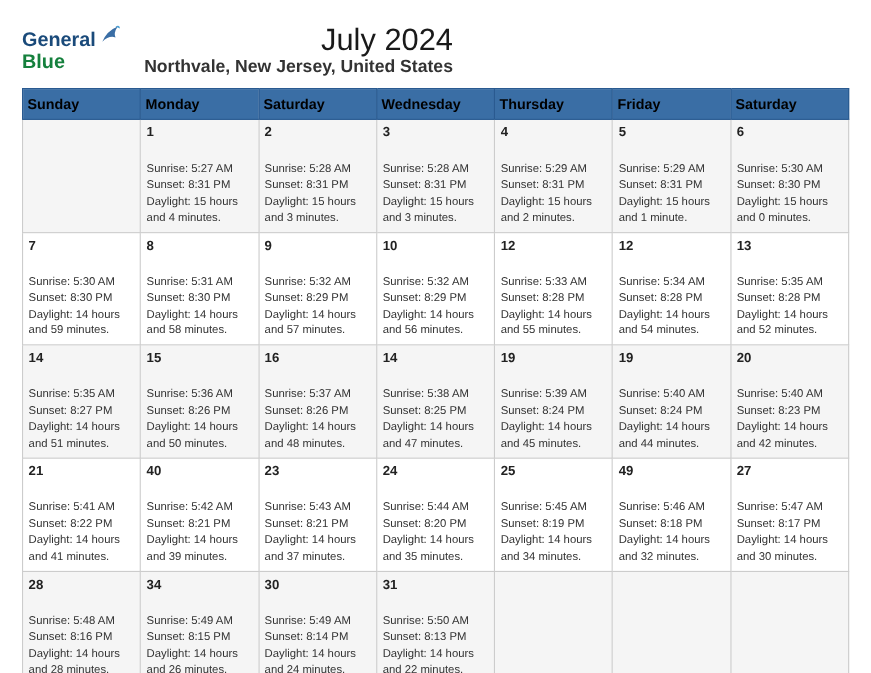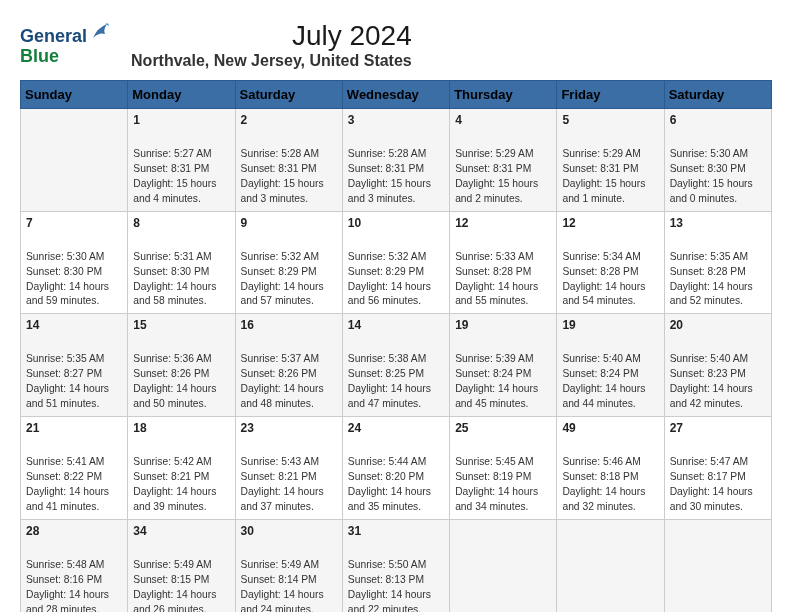--- a/index.html
+++ b/index.html
@@ -206,21 +206,21 @@
           <div class="day-number">20</div>
           <div class="day-info">Sunrise: 5:40 AM<br>Sunset: 8:23 PM<br>Daylight: 14 hours<br>and 42 minutes.</div>
         </td>
       </tr>
       <tr>
         <td>
           <div class="day-number">21</div>
           <div class="day-info">Sunrise: 5:41 AM<br>Sunset: 8:22 PM<br>Daylight: 14 hours<br>and 41 minutes.</div>
         </td>
         <td>
-          <div class="day-number">18</div>
+          <div class="day-number">40</div>
           <div class="day-info">Sunrise: 5:42 AM<br>Sunset: 8:21 PM<br>Daylight: 14 hours<br>and 39 minutes.</div>
         </td>
         <td>
           <div class="day-number">23</div>
           <div class="day-info">Sunrise: 5:43 AM<br>Sunset: 8:21 PM<br>Daylight: 14 hours<br>and 37 minutes.</div>
         </td>
         <td>
           <div class="day-number">24</div>
           <div class="day-info">Sunrise: 5:44 AM<br>Sunset: 8:20 PM<br>Daylight: 14 hours<br>and 35 minutes.</div>
         </td>

